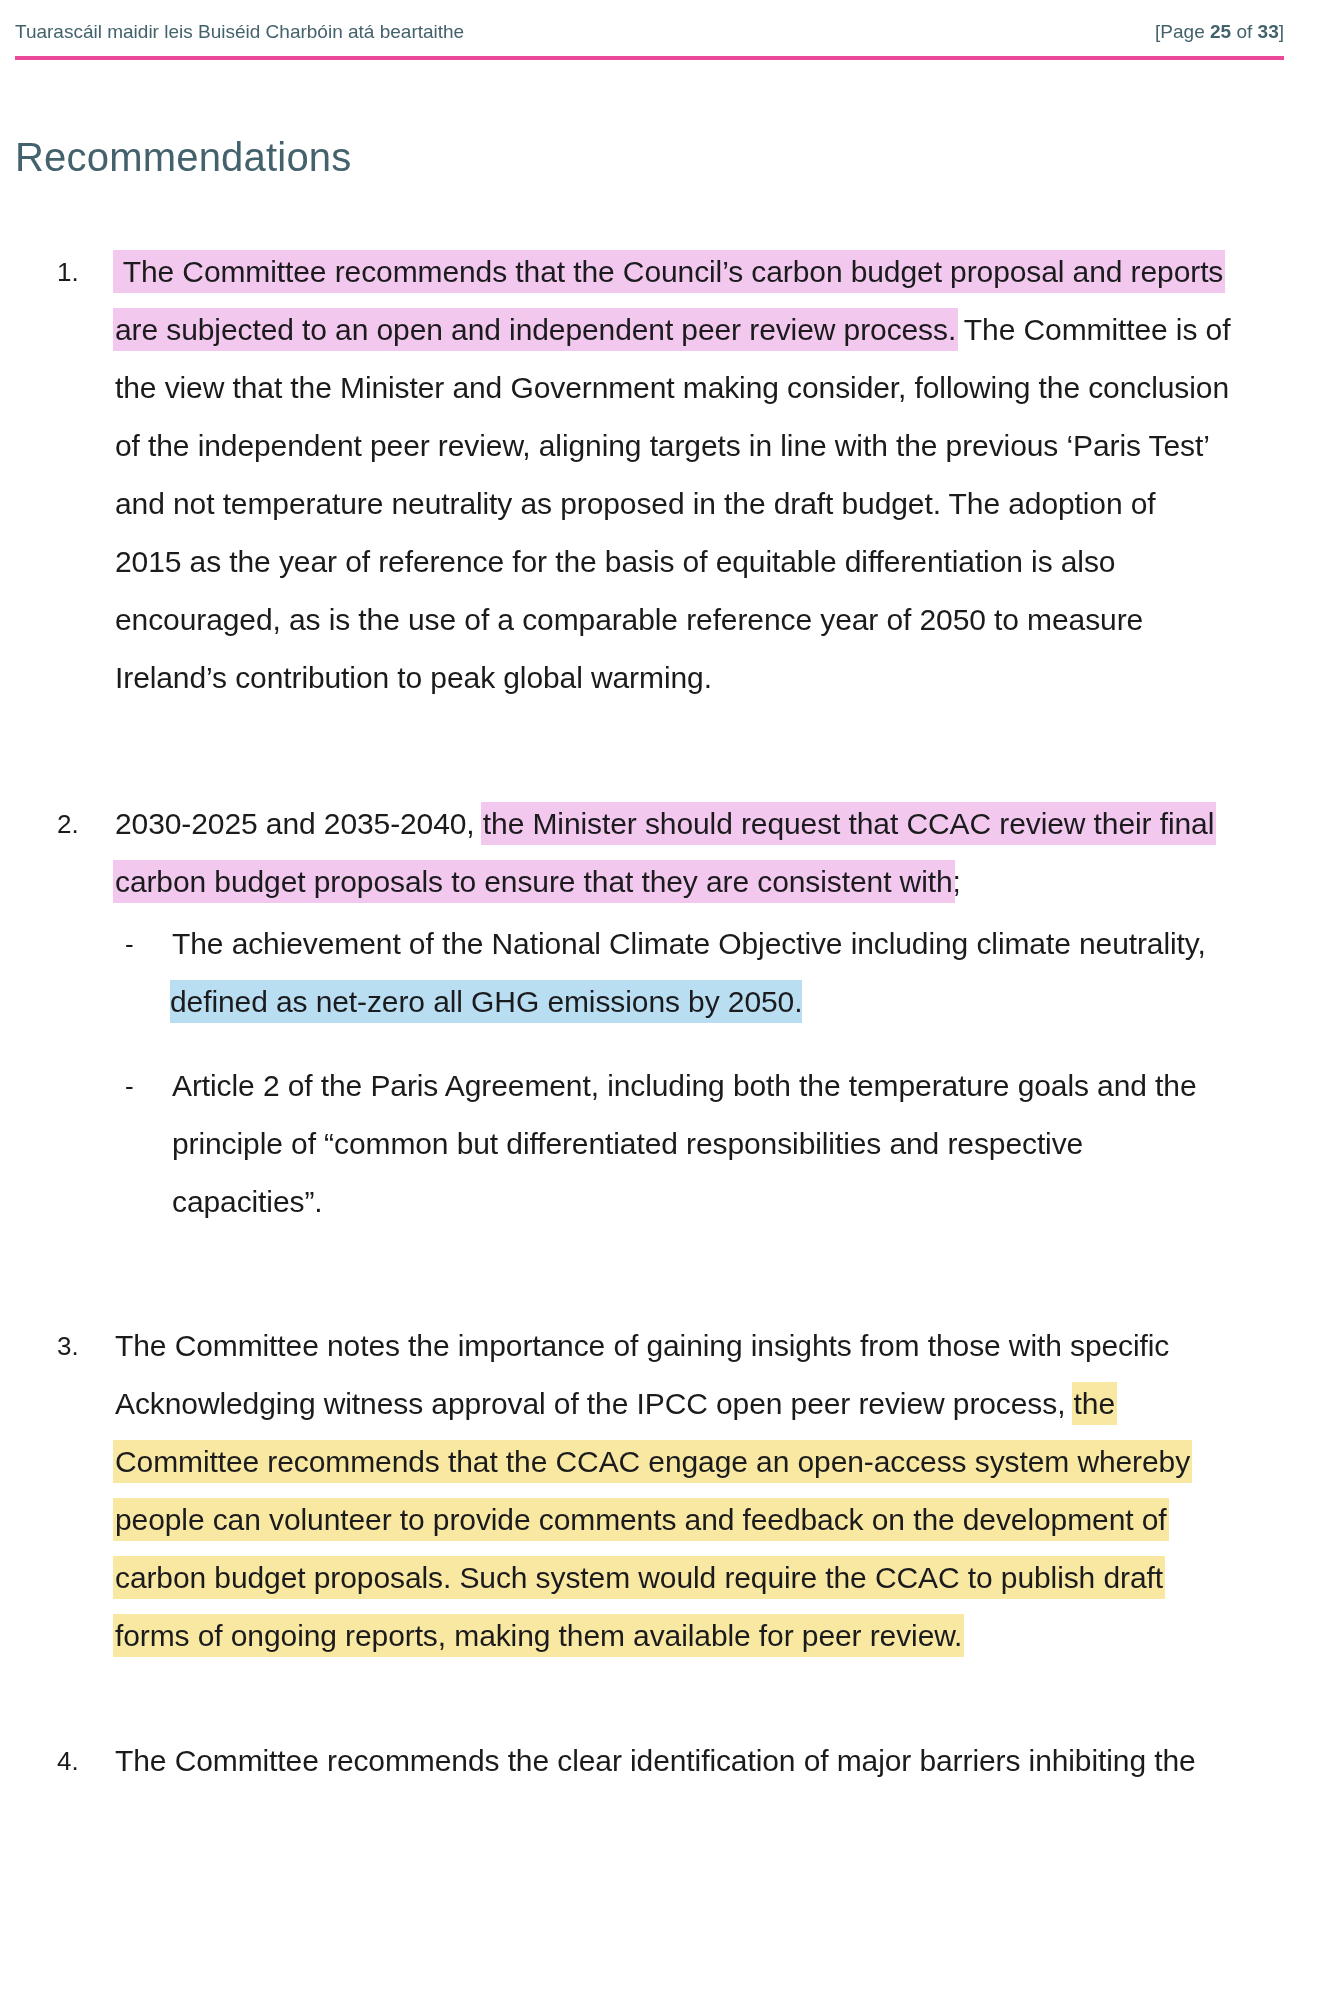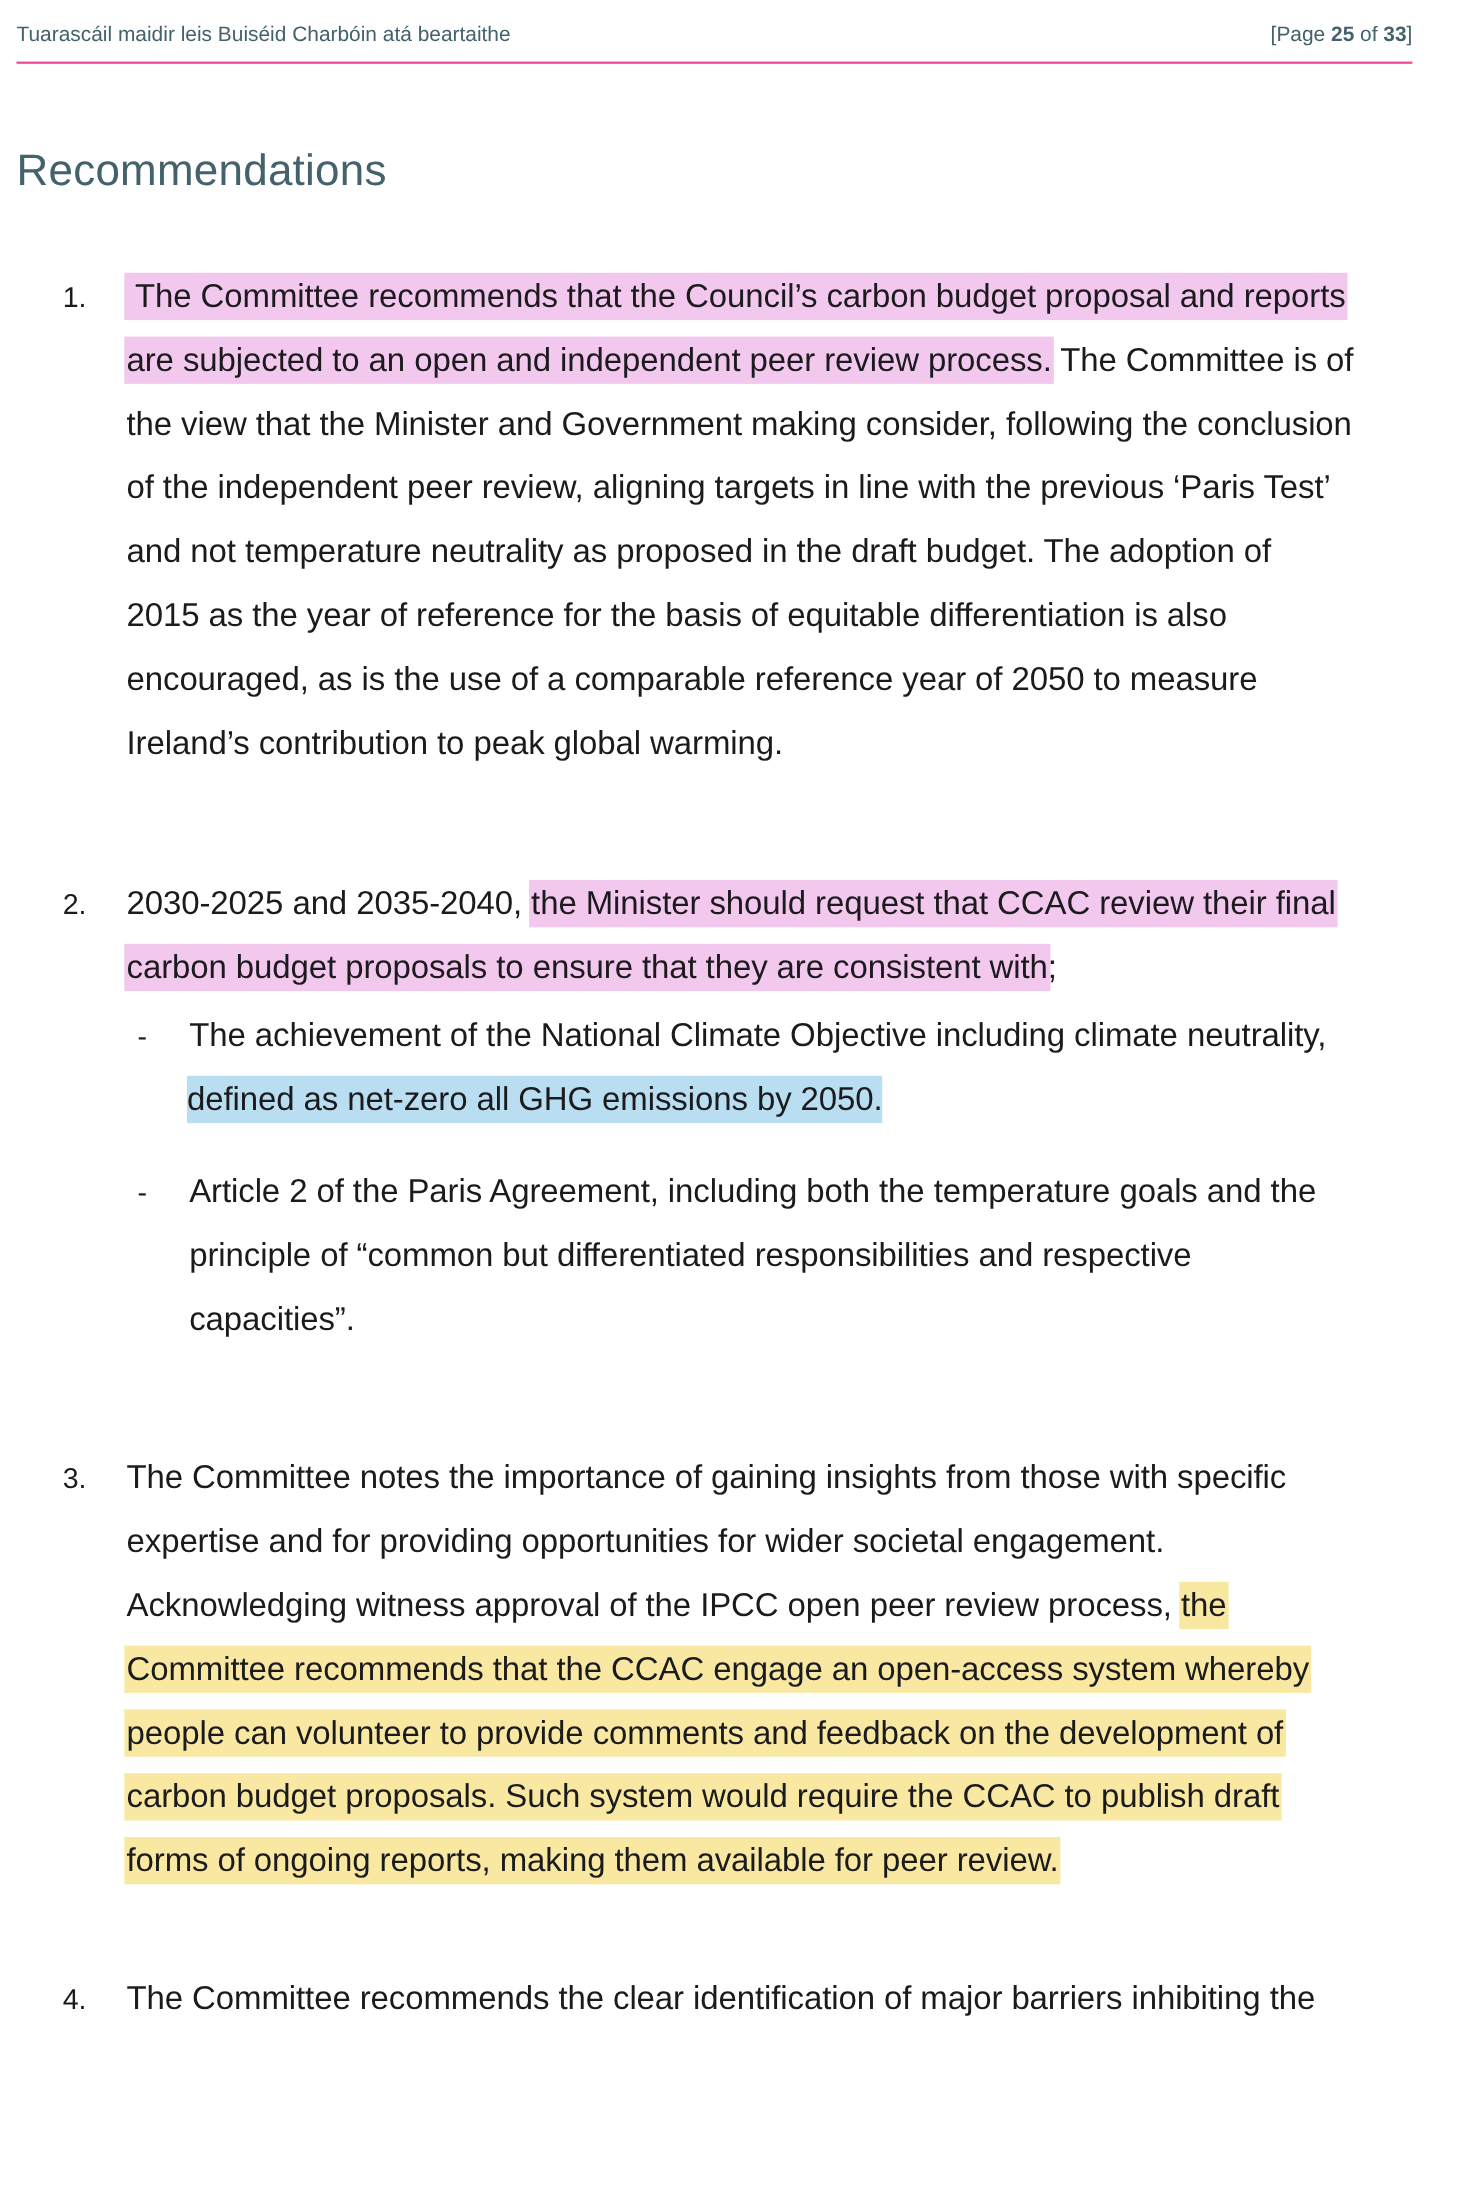--- a/index.html
+++ b/index.html
@@ -9,21 +9,21 @@
     font-family: "Liberation Sans", sans-serif;
     color: #1b1b1d;
     overflow: hidden;
     position: relative;
   }
   
   .page-header {
     display: flex; justify-content: space-between; align-items: flex-end;
     margin: 0 47px 0 15px;
     padding: 20px 0 12px 0;
-    border-bottom: 2px solid #ec4899;
+    border-bottom: 4px solid #ec4899;
     font-size: 19px; line-height: 24px;
     color: var(--accent, #47656e);
   }
   .page-header .bold { font-weight: 700; }
   
   h1.doc-title {
     margin: 72px 0 0 15px;
     font-size: 40px; line-height: 50px; font-weight: 400;
     color: var(--accent, #3f5e68);
     letter-spacing: 0.2px;
@@ -103,21 +103,20 @@
               <div class="line"><span class="seg">capacities”.</span></div>
             </div>
           </div>
         </div>
       </div>
     </div>
     <div class="item item-3">
       <div class="num">3.</div>
       <div class="body">
         <div class="line"><span class="seg">The Committee notes the importance of gaining insights from those with specific</span></div>
-        <div class="line"><span class="seg">expertise and for providing opportunities for wider societal engagement.</span></div>
         <div class="line"><span class="seg">Acknowledging witness approval of the IPCC open peer review process, </span><span class="seg hl-yellow">the</span></div>
         <div class="line"><span class="seg hl-yellow">Committee recommends that the CCAC engage an open-access system whereby</span></div>
         <div class="line"><span class="seg hl-yellow">people can volunteer to provide comments and feedback on the development of</span></div>
         <div class="line"><span class="seg hl-yellow">carbon budget proposals. Such system would require the CCAC to publish draft</span></div>
         <div class="line"><span class="seg hl-yellow">forms of ongoing reports, making them available for peer review.</span></div>
       </div>
     </div>
     <div class="item item-4">
       <div class="num">4.</div>
       <div class="body">

